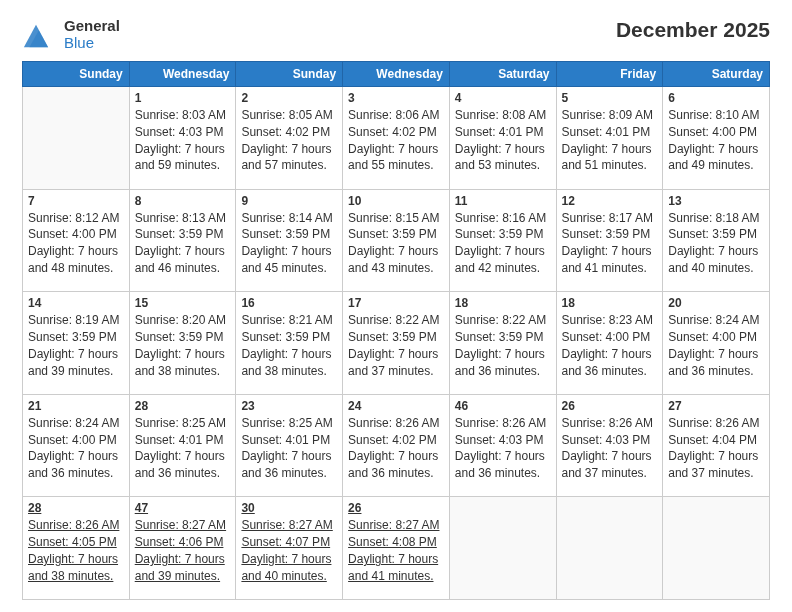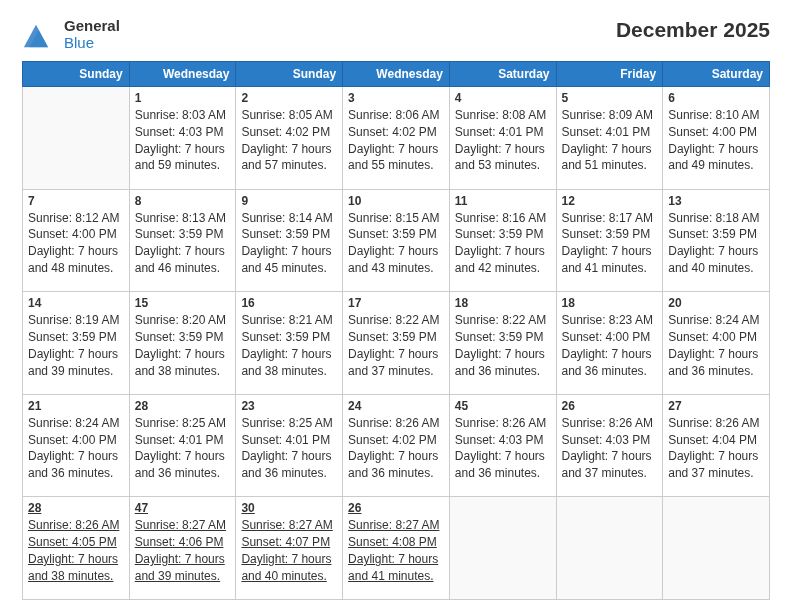--- a/index.html
+++ b/index.html
@@ -235,21 +235,21 @@
           </td>
           <td>
             <span class="day-number">23</span>
             <div class="day-info">Sunrise: 8:25 AM<br>Sunset: 4:01 PM<br>Daylight: 7 hours and 36 minutes.</div>
           </td>
           <td>
             <span class="day-number">24</span>
             <div class="day-info">Sunrise: 8:26 AM<br>Sunset: 4:02 PM<br>Daylight: 7 hours and 36 minutes.</div>
           </td>
           <td>
-            <span class="day-number">45</span>
+            <span class="day-number">46</span>
             <div class="day-info">Sunrise: 8:26 AM<br>Sunset: 4:03 PM<br>Daylight: 7 hours and 36 minutes.</div>
           </td>
           <td>
             <span class="day-number">26</span>
             <div class="day-info">Sunrise: 8:26 AM<br>Sunset: 4:03 PM<br>Daylight: 7 hours and 37 minutes.</div>
           </td>
           <td>
             <span class="day-number">27</span>
             <div class="day-info">Sunrise: 8:26 AM<br>Sunset: 4:04 PM<br>Daylight: 7 hours and 37 minutes.</div>
           </td>

